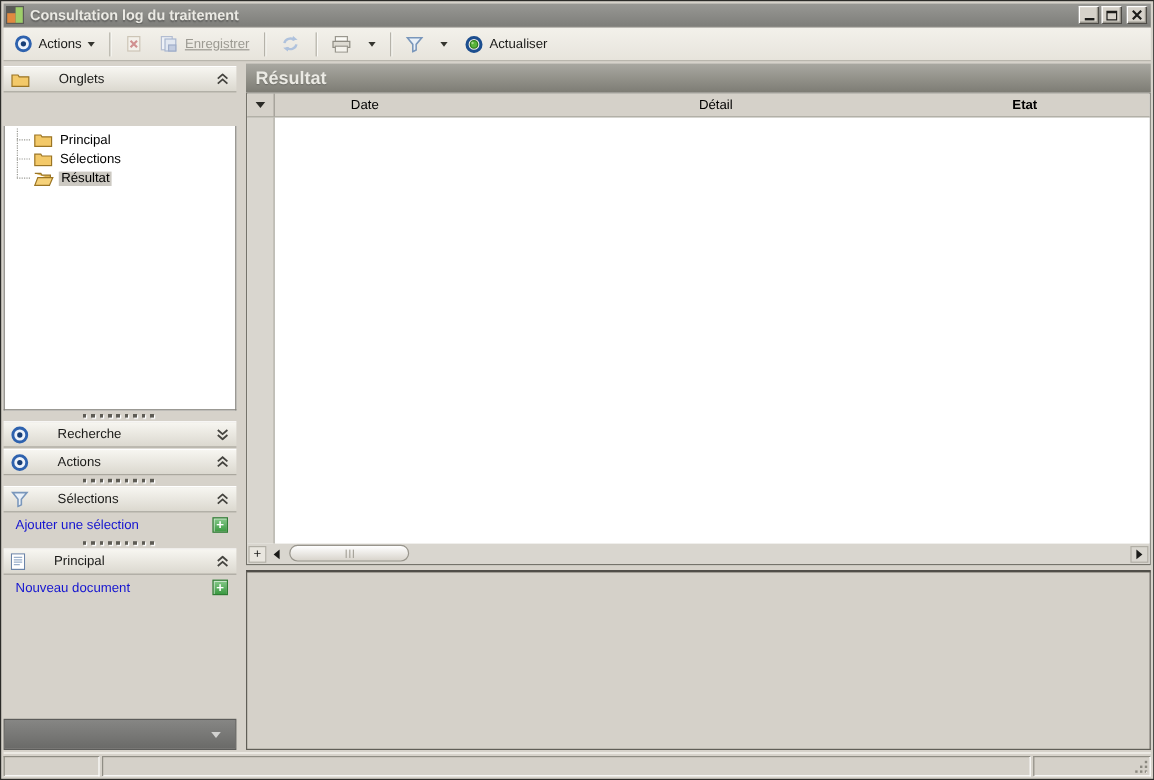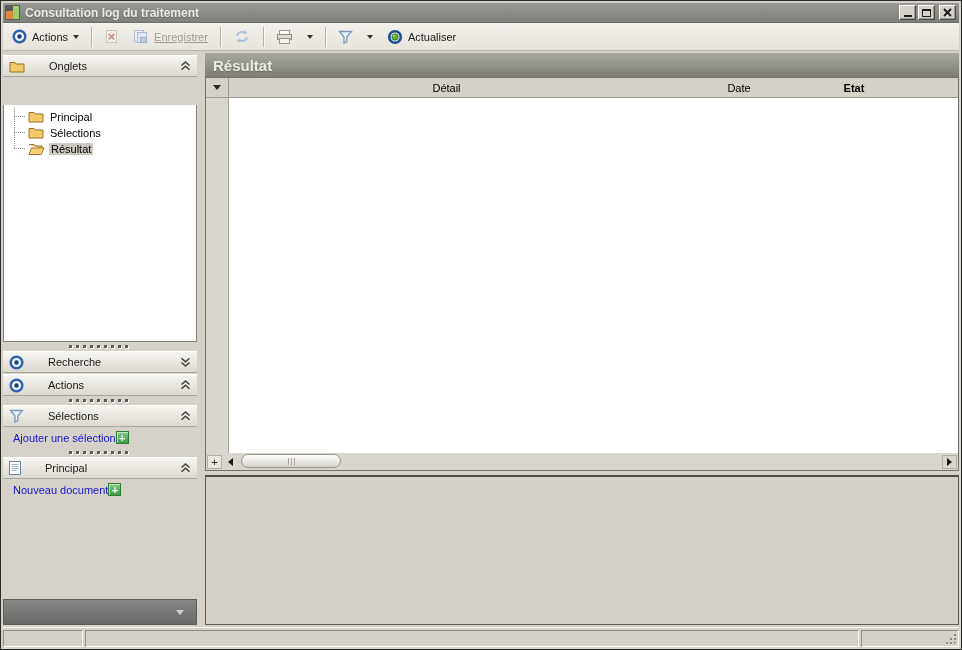--- a/index.html
+++ b/index.html
@@ -90,21 +90,21 @@
   .tree-row::before { content:""; position:absolute; left:10px; top:7px; width:11px; border-top:1px dotted #9a9a94; }
   .tree-row .t-label { margin-left:4px; padding:0 2px; color:#000; }
   .tree-row.selected .t-label { background:#ccc9c2; }
 
   .grip { height:8px; flex:0 0 8px; display:flex; align-items:center; justify-content:center; cursor:row-resize; }
   .grip-dots { width:62px; height:3px;
     background-image:repeating-linear-gradient(90deg,#5e5c55 0 3px,transparent 3px 7px);
     filter:drop-shadow(1px 1px 0 #ffffff);
   }
 
-  .link-row { height:21px; flex:0 0 21px; display:flex; align-items:center; padding:0 7px 0 10px; }
+  .link-row { height:21px; flex:0 0 21px; display:flex; align-items:center; justify-content:space-between; padding:0 7px 0 10px; }
   .link { color:#1515d0; font-size:11px; cursor:pointer; }
   .plus-btn {
     width:13px; height:13px;
     background:linear-gradient(#86c98a,#3b9a41);
     border:1px solid #2e7d33;
     box-shadow:inset 1px 1px 0 rgba(255,255,255,.55);
     color:#ffffff; font-size:11px; font-weight:bold; line-height:10px;
     display:flex; align-items:center; justify-content:center; cursor:pointer;
   }
   .sidebar-filler { flex:1; }
@@ -360,22 +360,22 @@
     <div class="main">
       <div class="pane-header">
         <span>Résultat</span>
       </div>
 
       <div class="table-panel">
         <div class="grid-header">
           <div class="sel-cell">
             <div class="sel-tri"></div>
           </div>
+          <div class="col col-date">Date</div>
           <div class="col col-detail">Détail</div>
-          <div class="col col-date">Date</div>
           <div class="col col-etat">Etat</div>
           <div class="col col-fill"></div>
         </div>
         <div class="grid-body">
           <div class="row-selector-col"></div>
           <div class="grid-white"></div>
         </div>
         <div class="grid-scrollrow">
           <div class="mini-btn">+</div>
           <div class="mini-btn" style="background:#d9d6cf;border-color:#d9d6cf;">

